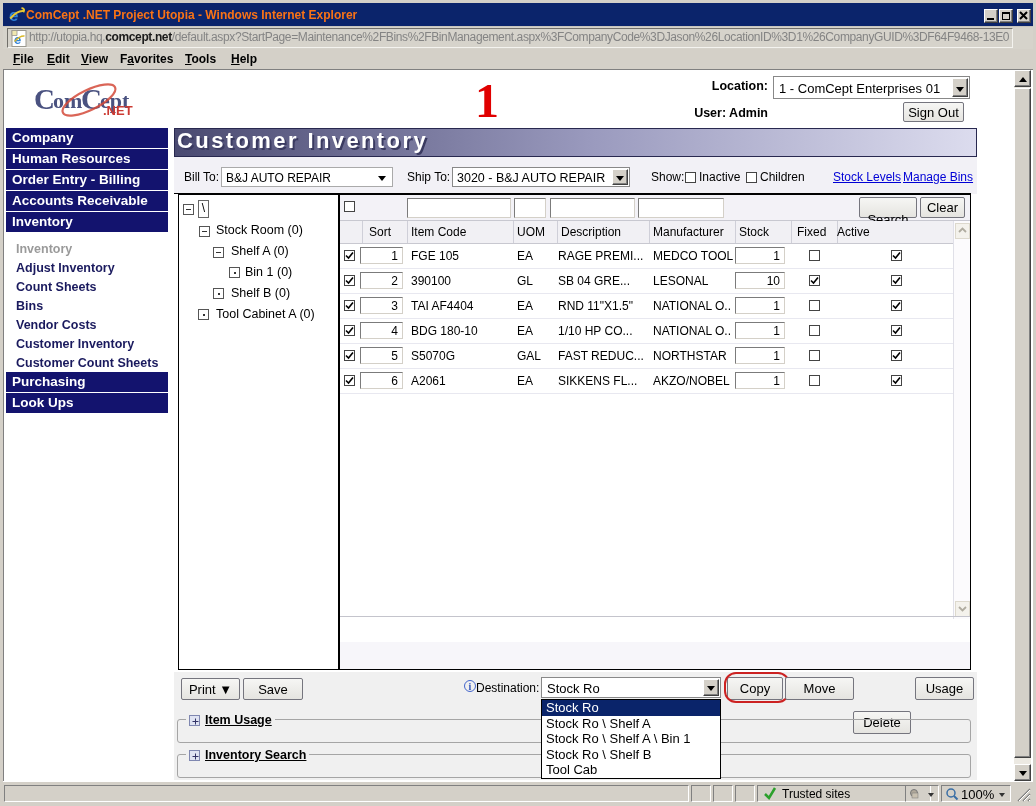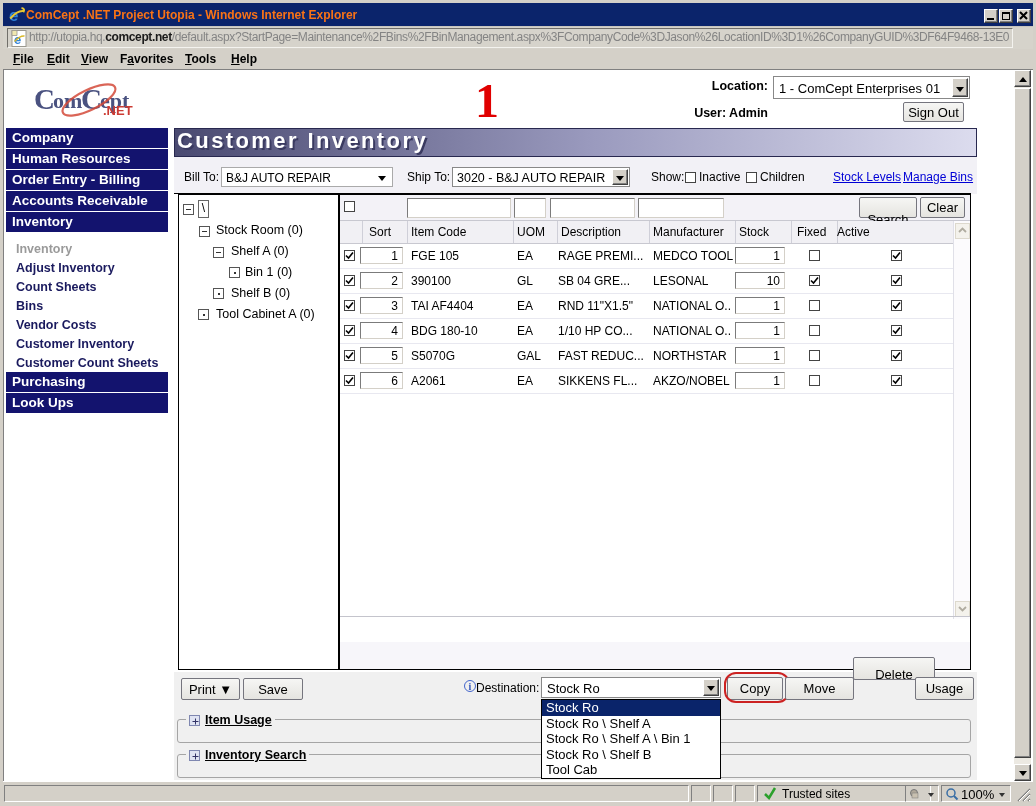--- a/index.html
+++ b/index.html
@@ -399,21 +399,21 @@
   <div class="abs" style="left:472px;top:611px;font-size:12px">Destination:</div>
   <div class="combo" style="left:537px;top:607px;width:180px;height:21px">
     <span style="position:absolute;left:5px;top:3px;font-size:13px">Stock Ro</span>
     <div class="cbtn">
         <div class="tri" style="left:3px;top:6px"></div>
       </div>
   </div>
   <div class="btn" style="left:723px;top:607px;width:56px;height:23px;padding-top:3px">Copy</div>
   <div class="abs" style="left:720px;top:602px;width:66px;height:31px;border:2px solid #cc2222;border-radius:12px"></div>
   <div class="btn" style="left:781px;top:607px;width:69px;height:23px;padding-top:3px">Move</div>
-  <div class="btn" style="left:849px;top:587px;width:82px;height:23px;padding-top:9px">Delete</div>
+  <div class="btn" style="left:849px;top:641px;width:58px;height:23px;padding-top:3px">Delete</div>
   <div class="btn" style="left:911px;top:607px;width:59px;height:23px;padding-top:3px">Usage</div>
 
   <div class="fieldset" style="left:173px;top:649px;width:794px"></div>
   <div class="legend" style="left:182px;top:643px">
     <span class="plusbox" style="left:3px;top:2px"><svg width="11" height="11">
           <path d="M2.5 5.5 h6 M5.5 2.5 v6" stroke="#336" stroke-width="1"></path>
         </svg></span>
     <span style="margin-left:16px">Item Usage</span>
   </div>
   <div class="fieldset" style="left:173px;top:684px;width:794px"></div>

